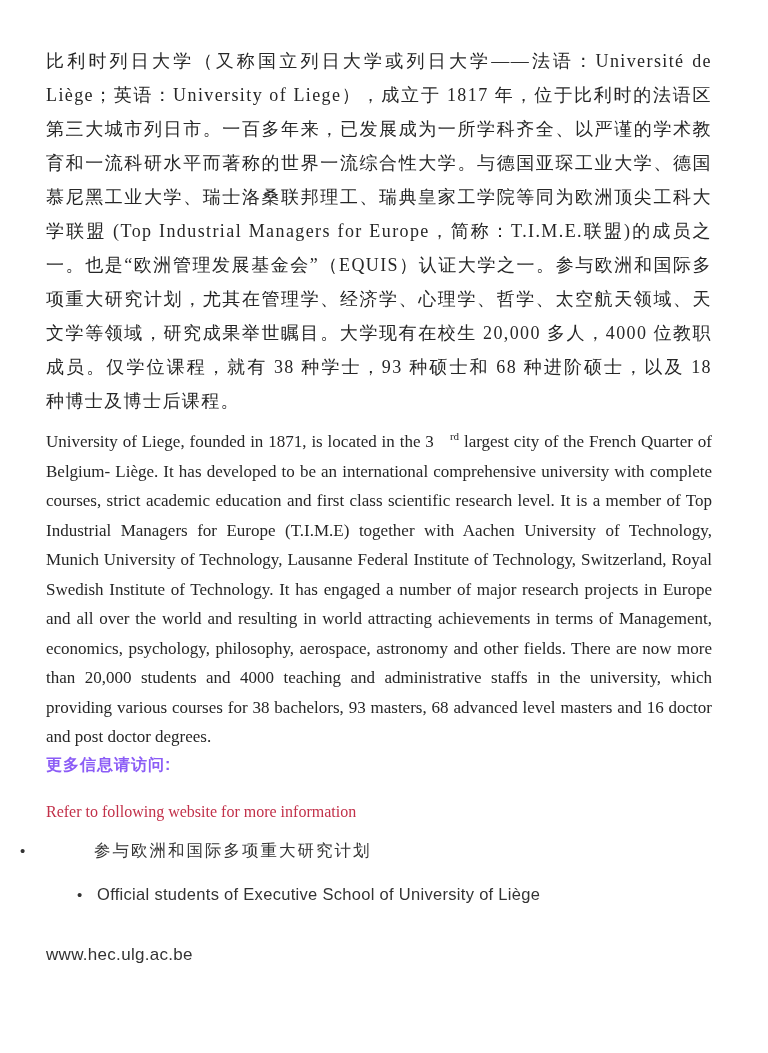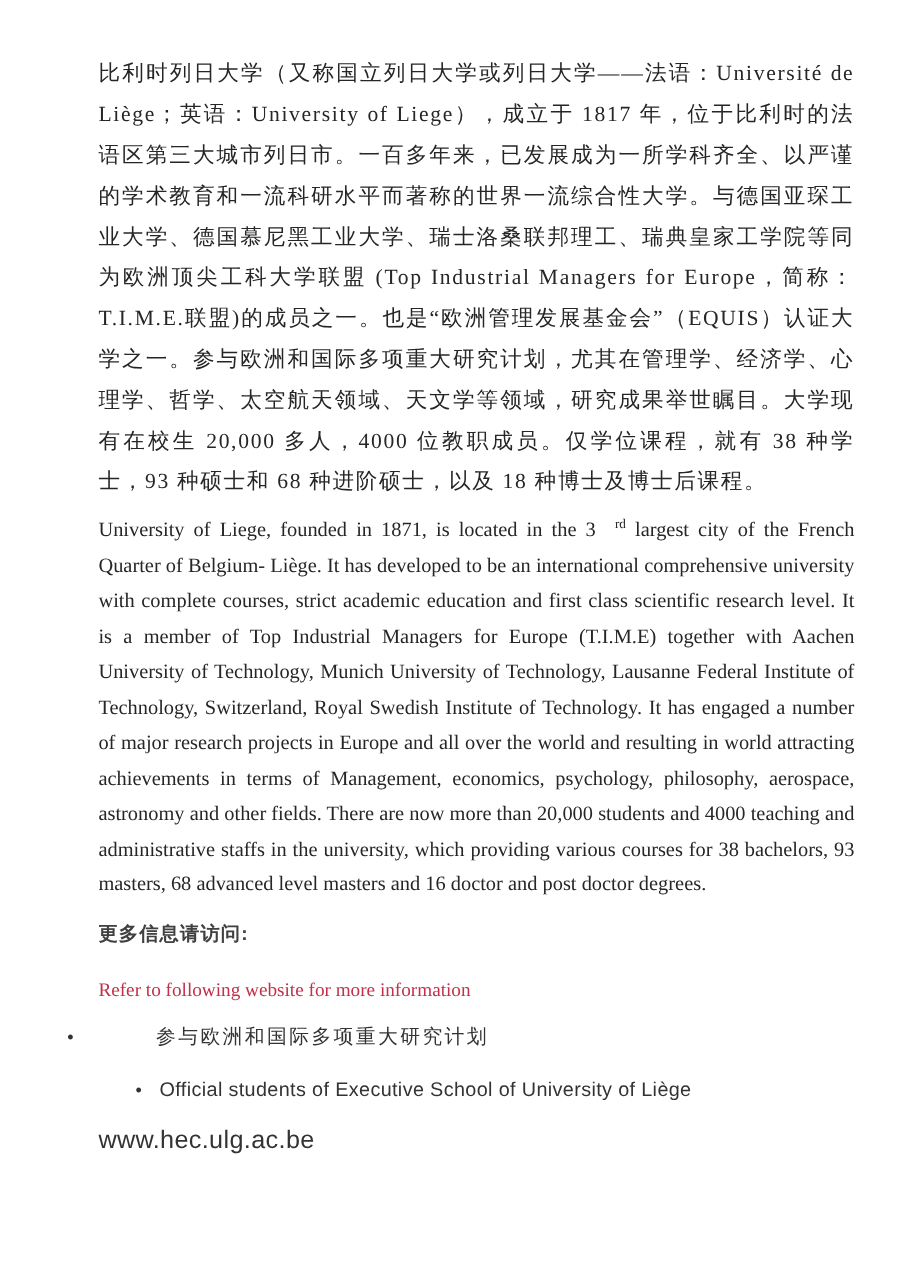--- a/index.html
+++ b/index.html
@@ -7,21 +7,21 @@
     padding: 0;
     background: #ffffff;
   }
   .page {
     position: relative;
     width: 768px;
     height: 1053px;
     background: #ffffff;
     overflow: hidden;
     box-sizing: border-box;
-    padding: 44px 56px 0 82px;
+    padding: 44px 56px 0 46px;
     color: #262626;
   }
   .zh-para {
     margin: 0;
     font-family: "Liberation Serif", "DejaVu Serif", serif;
     font-size: 18px;
     line-height: 34px;
     letter-spacing: 1.4px;
     text-align: justify;
     color: #262626;
@@ -33,27 +33,27 @@
     line-height: 29.5px;
     text-align: justify;
     color: #262626;
   }
   .en-para sup {
     font-size: 11px;
     line-height: 0;
     margin-left: 16px;
   }
   .red-zh {
-    margin: 16px 0 0 0;
+    margin: 2px 0 0 0;
     font-family: "Liberation Sans", "DejaVu Sans", sans-serif;
     font-weight: 600;
     font-size: 16px;
     line-height: 22px;
     letter-spacing: 1px;
-    color: #404040;
+    color: #8b5cf6;
   }
   .red-en {
     margin: 25px 0 0 0;
     font-family: "Liberation Serif", "DejaVu Serif", serif;
     font-size: 16px;
     line-height: 21px;
     color: #c23049;
   }
   .bullet-row {
     position: relative;
@@ -82,23 +82,23 @@
     margin-top: 21px;
   }
   .bullet-row-2 .bullet {
     left: 31px;
   }
   .bullet-row-2 .bullet-text {
     margin-left: 51px;
     letter-spacing: 0.3px;
   }
   .url-line {
-    margin: 19px 0 0 0;
+    margin: 37px 0 0 0;
     font-family: "Liberation Sans", "DejaVu Sans", sans-serif;
-    font-size: 21px;
+    font-size: 17px;
     line-height: 23px;
     letter-spacing: 0.3px;
     color: #333333;
   }
 </style>
 </head>
 <body>
 
 <div class="page">
 

